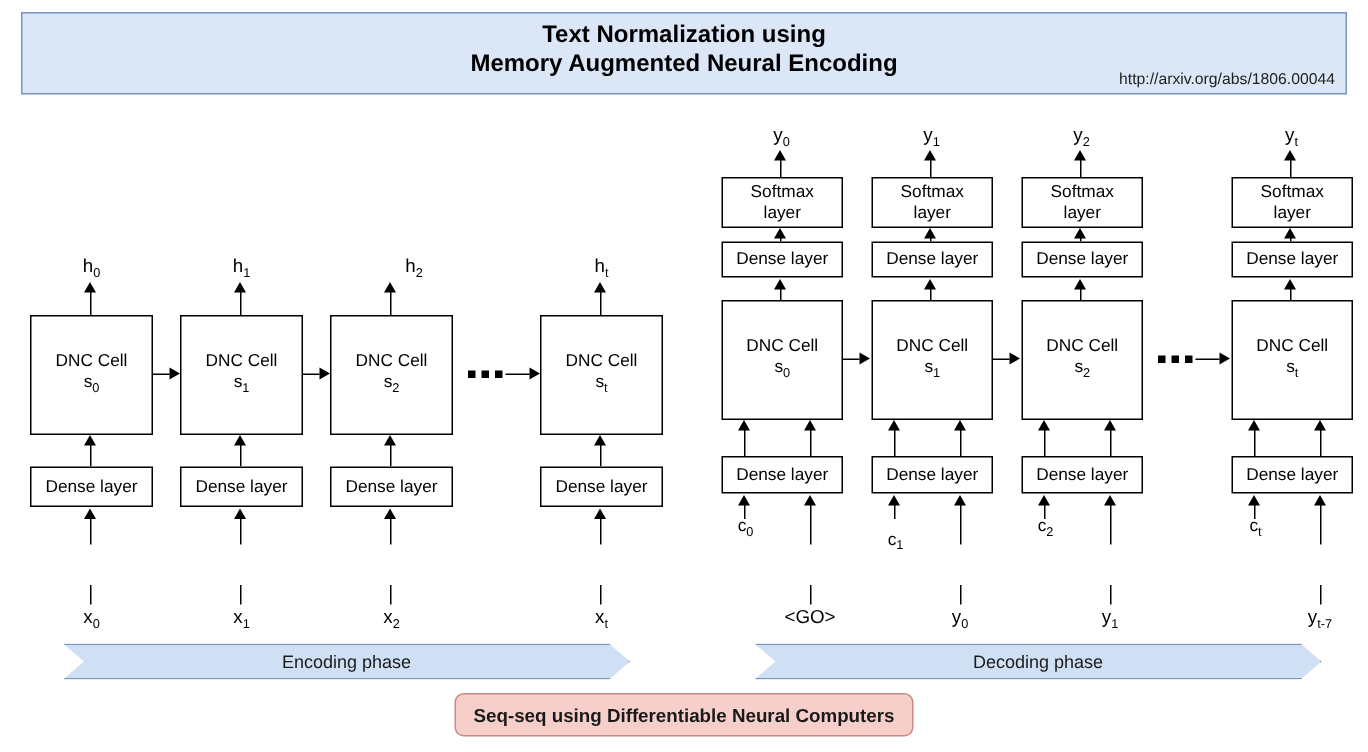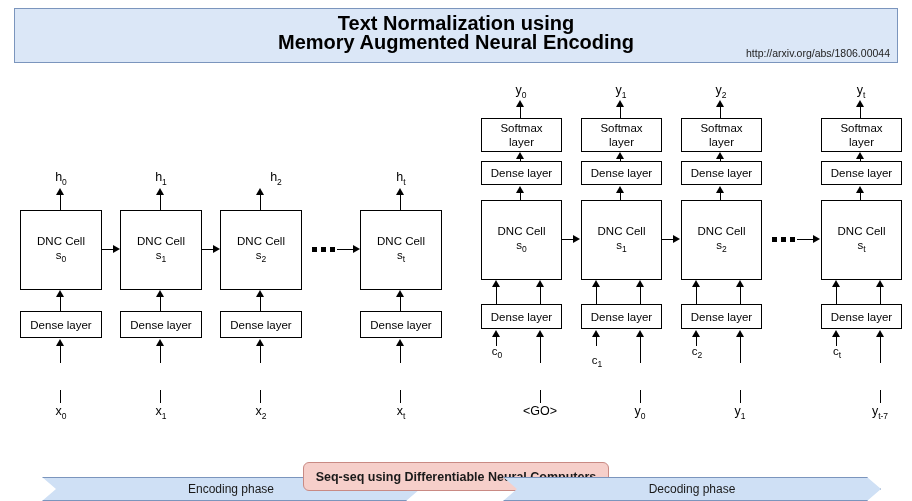--- a/index.html
+++ b/index.html
@@ -25,21 +25,21 @@
     left: 14px; top: 8px;
     width: 884px; height: 55px;
     background: #dbe7f7;
     border: 1px solid #7b95bd;
     box-sizing: border-box;
   }
   #header-title {
     left: 14px; top: 14px;
     width: 884px;
     text-align: center;
-    font-size: 20px;
+    font-size: 16px;
     font-weight: bold;
     line-height: 19px;
     color: #000000;
   }
   #header-title .line2 { display: block; }
   #header-url {
     left: 700px; top: 47px;
     width: 190px;
     text-align: right;
     font-size: 10.5px;
@@ -126,21 +126,20 @@
     height: 24px;
     background: #cfe0f5;
     border: 1px solid #7b95bd;
     box-sizing: border-box;
     display: flex;
     align-items: center;
     justify-content: center;
     font-size: 12px;
     color: #1a1a1a;
     clip-path: polygon(0 0, calc(100% - 14px) 0, 100% 50%, calc(100% - 14px) 100%, 0 100%, 14px 50%);
-    margin-top: 48px;
   }
 
   
   #caption-box {
     left: 303px; top: 462px;
     width: 306px; height: 29px;
     background: #f6cfca;
     border: 1px solid #c98a84;
     border-radius: 6px;
     box-sizing: border-box;

